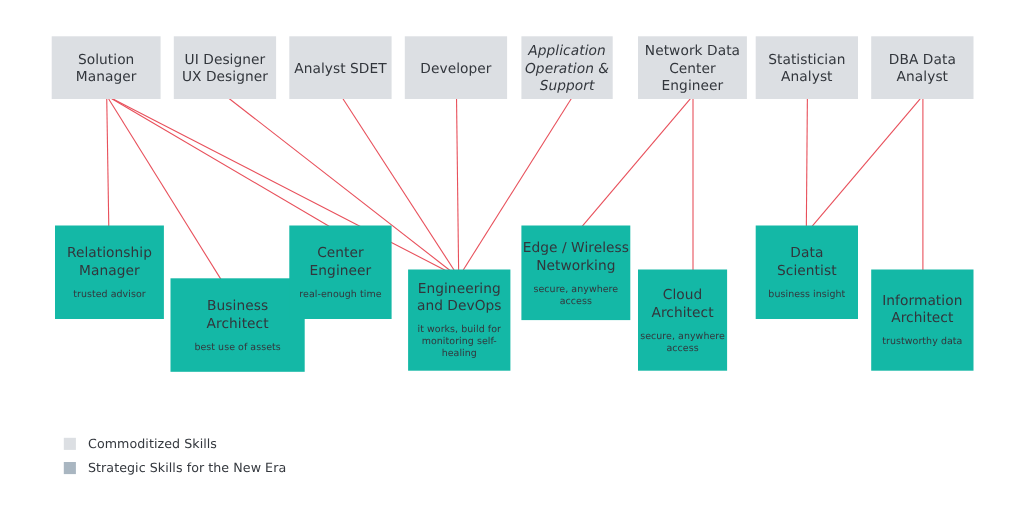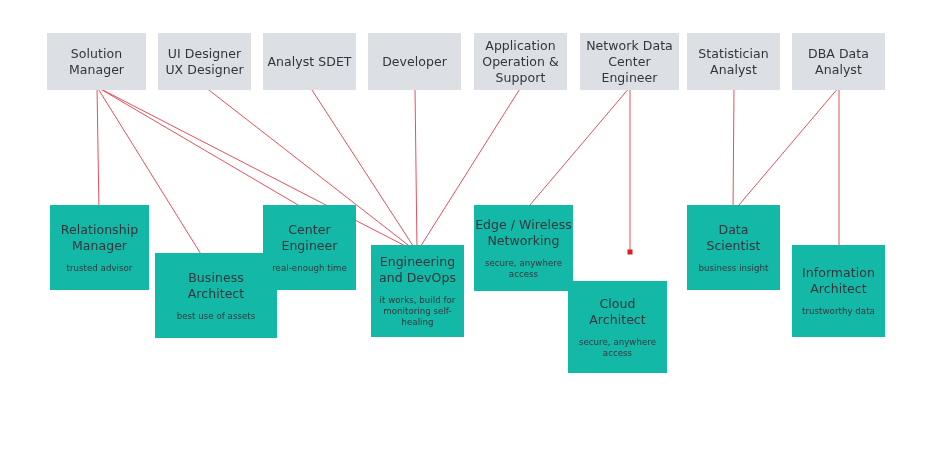--- a/index.html
+++ b/index.html
@@ -136,21 +136,21 @@
       <div class="node commodity" style="left: 158px; top: 33px; width: 93px; height: 57px;">
         <div class="node-title">UI Designer
 UX Designer</div>
       </div>
       <div class="node commodity" style="left: 263px; top: 33px; width: 93px; height: 57px;">
         <div class="node-title">Analyst SDET</div>
       </div>
       <div class="node commodity" style="left: 368px; top: 33px; width: 93px; height: 57px;">
         <div class="node-title">Developer</div>
       </div>
-      <div class="node commodity" style="left: 474px; top: 33px; width: 93px; height: 57px;">
+      <div class="node commodity" style="left: 474px; top: 33px; width: 83px; height: 57px; font-style: italic;">
         <div class="node-title">Application
 Operation &amp;
 Support</div>
       </div>
       <div class="node commodity" style="left: 580px; top: 33px; width: 99px; height: 57px;">
         <div class="node-title">Network Data
 Center Engineer</div>
       </div>
       <div class="node commodity" style="left: 687px; top: 33px; width: 93px; height: 57px;">
         <div class="node-title">Statistician
@@ -181,31 +181,41 @@
         <div class="node-title">Engineering
 and DevOps</div>
         <div class="node-sub">it works, build for
 monitoring self-healing</div>
       </div>
       <div class="node strategic" style="left: 474px; top: 205px; width: 99px; height: 86px;">
         <div class="node-title">Edge / Wireless
 Networking</div>
         <div class="node-sub">secure, anywhere access</div>
       </div>
-      <div class="node strategic" style="left: 568px; top: 245px; width: 99px; height: 92px; margin-top: 36px;">
+      <div class="node strategic" style="left: 580px; top: 245px; width: 81px; height: 92px;">
         <div class="node-title">Cloud
 Architect</div>
         <div class="node-sub">secure, anywhere access</div>
       </div>
       <div class="node strategic" style="left: 687px; top: 205px; width: 93px; height: 85px;">
         <div class="node-title">Data
 Scientist</div>
         <div class="node-sub">business insight</div>
       </div>
       <div class="node strategic" style="left: 792px; top: 245px; width: 93px; height: 92px;">
         <div class="node-title">Information
 Architect</div>
         <div class="node-sub">trustworthy data</div>
       </div>
     </div>
 
+  <div class="legend">
+    <div class="legend-row">
+      <span class="legend-swatch commodity"></span>
+      <span class="legend-label">Commoditized Skills</span>
+    </div>
+    <div class="legend-row">
+      <span class="legend-swatch strategic"></span>
+      <span class="legend-label">Strategic Skills for the New Era</span>
+    </div>
+  </div>
 
 </div>
 
 </body></html>

